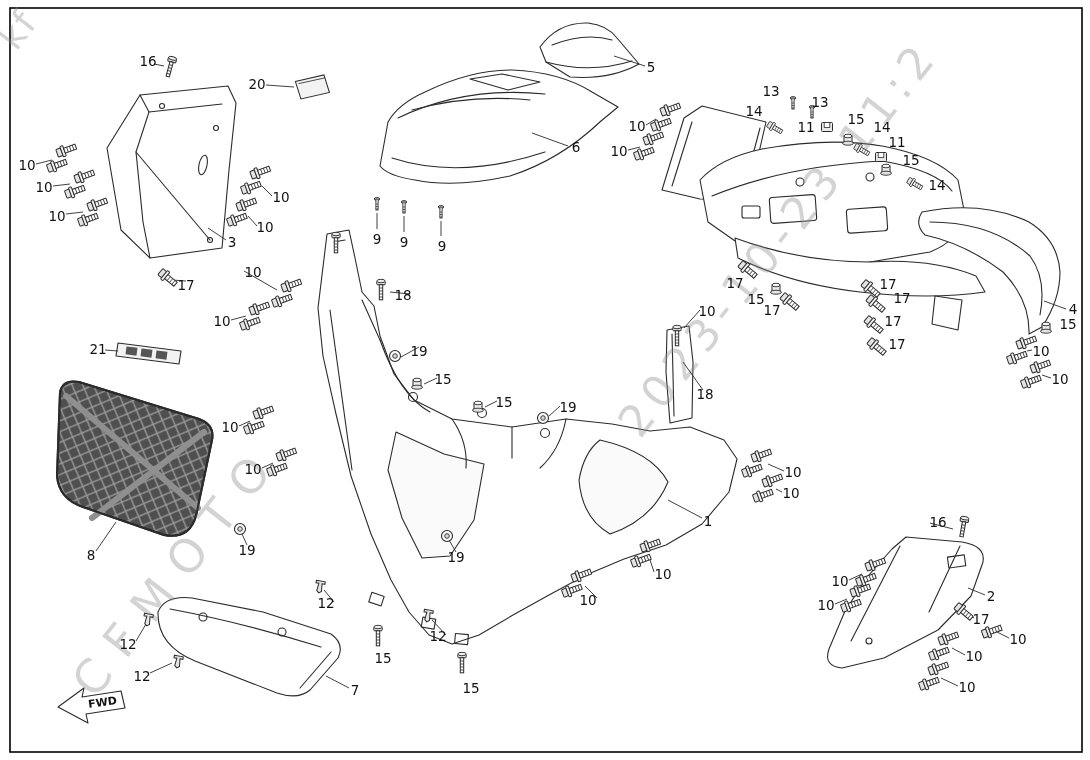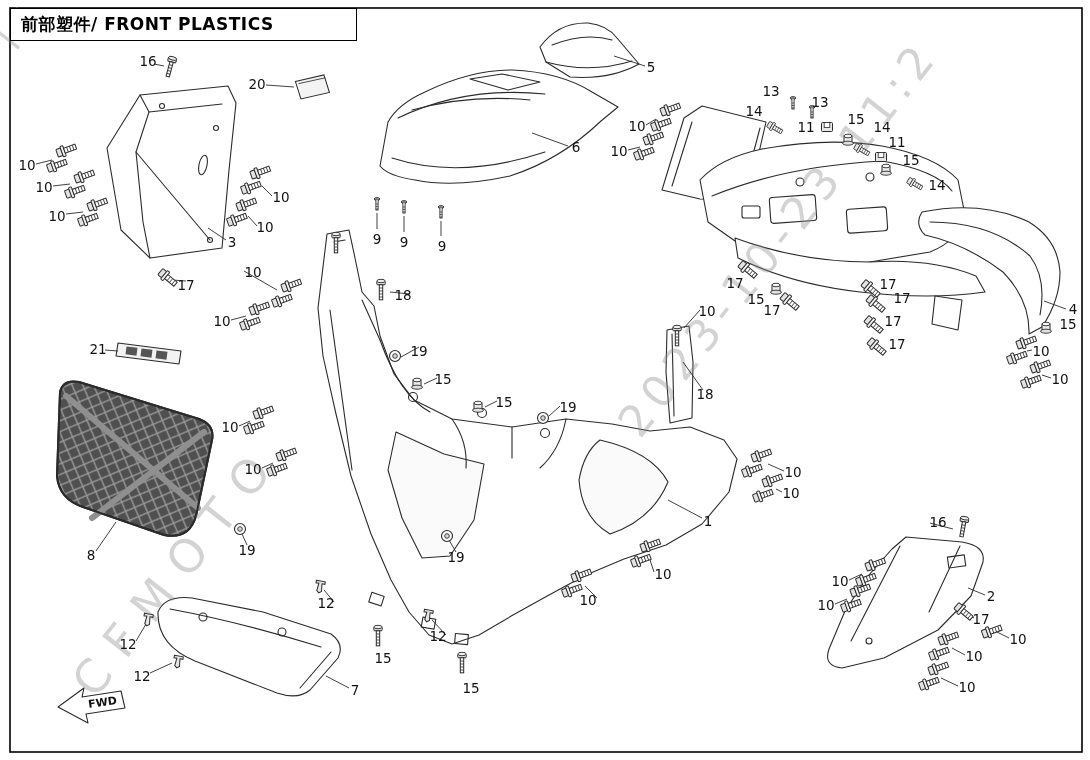--- a/index.html
+++ b/index.html
@@ -21,23 +21,20 @@
     padding-left:10px;
     font-weight:bold;font-size:17px;letter-spacing:0.5px;
     z-index:5;
   }
 </style>
 </head>
 <body>
 
 <div class="page">
 
-  <div class="title-box">
-    <span>前部塑件/ FRONT PLASTICS</span>
-  </div>
 
   <svg id="diagram" width="1090" height="760" viewBox="0 0 1090 760">
 
     <defs>
       <pattern id="mesh" width="14" height="14" patternUnits="userSpaceOnUse" patternTransform="rotate(22)">
         <rect width="14" height="14" fill="#4f4f4f"></rect>
         <path d="M0,7 L7,0 L14,7 L7,14 Z" fill="none" stroke="#9a9a9a" stroke-width="1.4"></path>
       </pattern>
     </defs>
 

